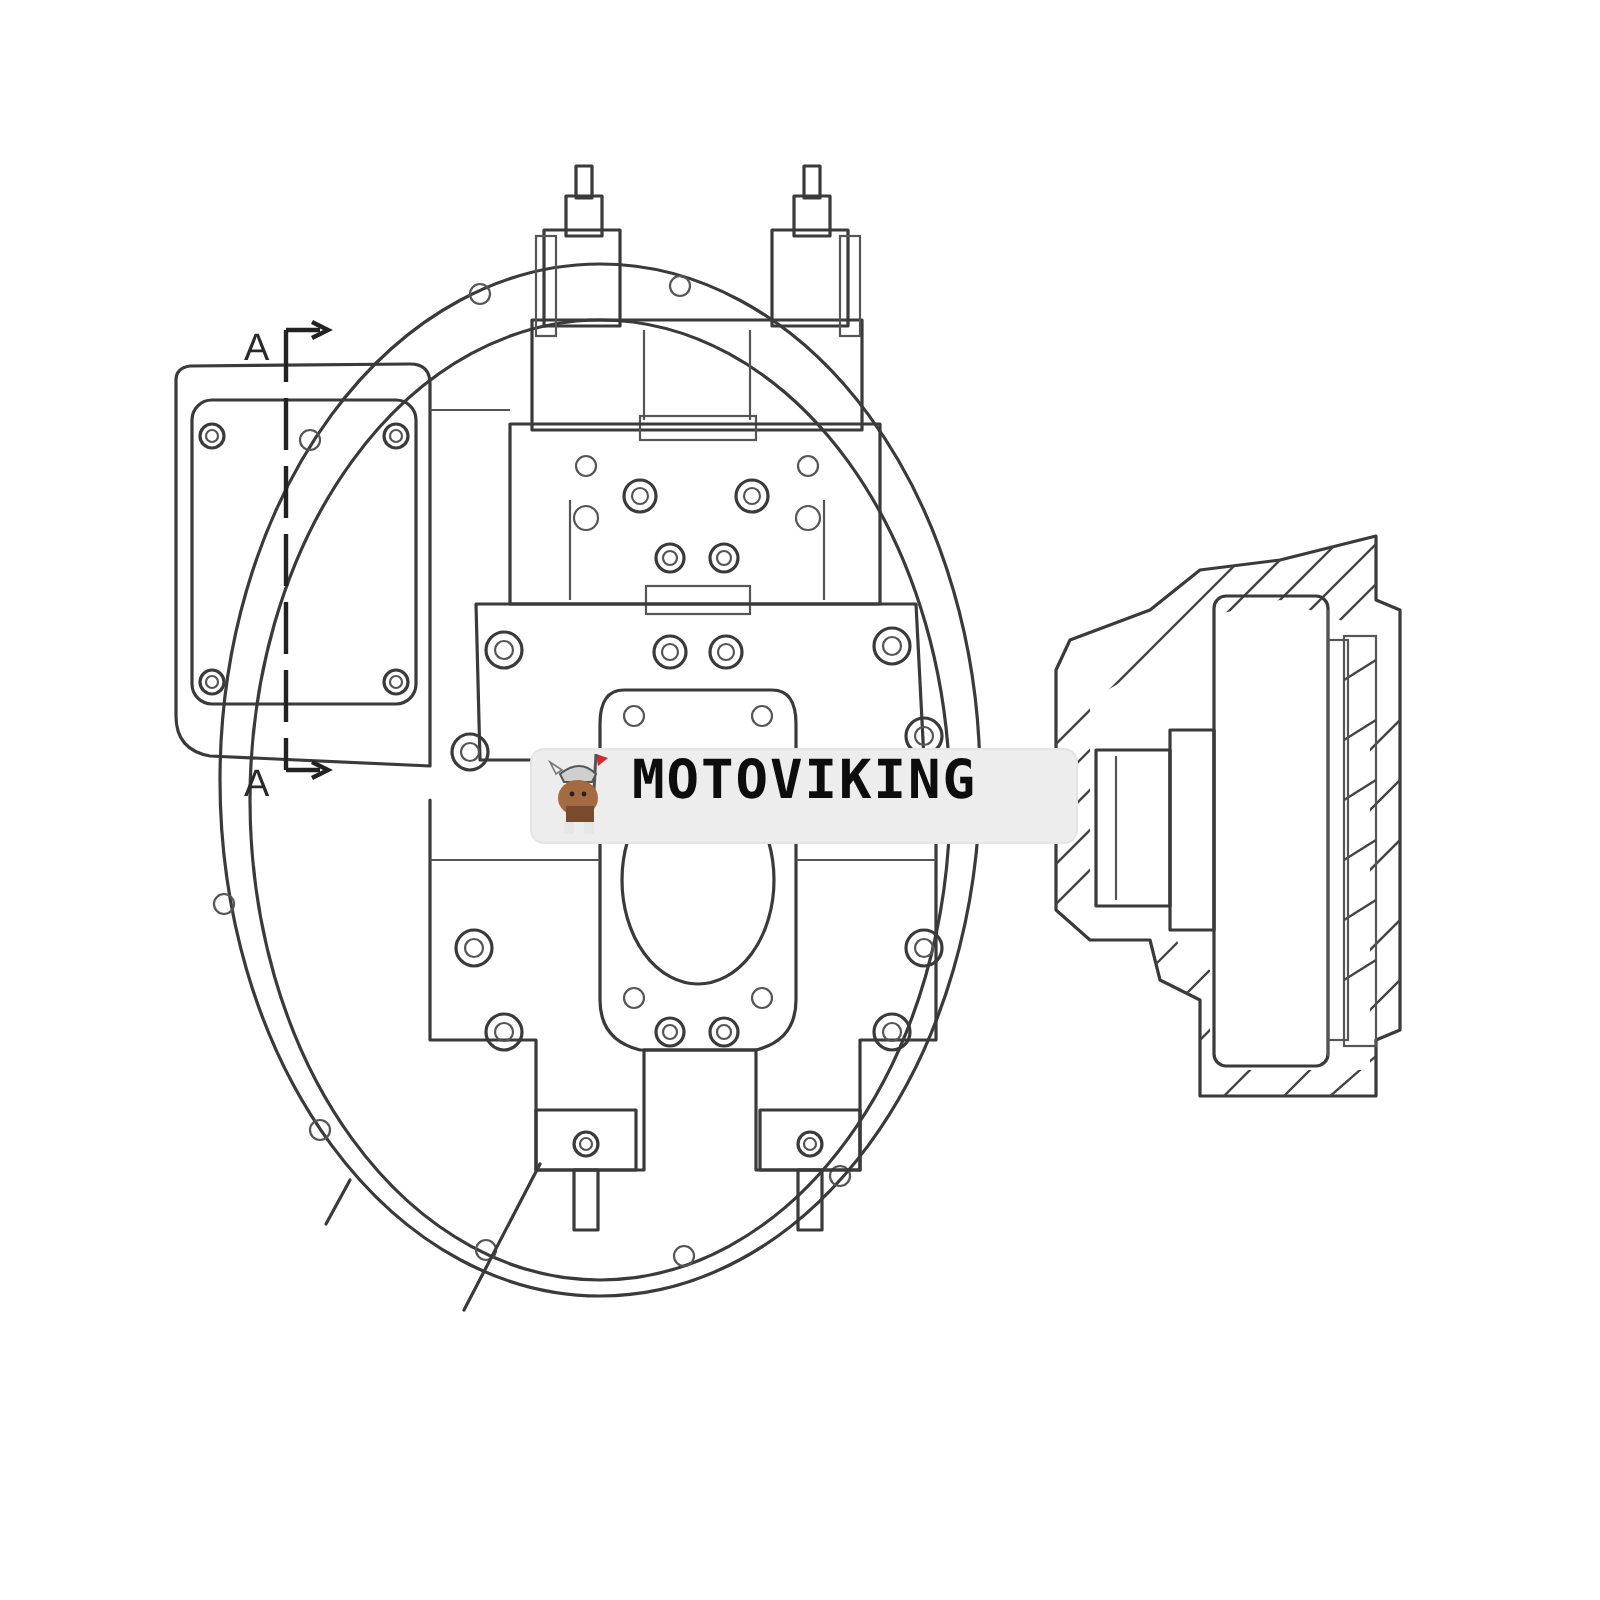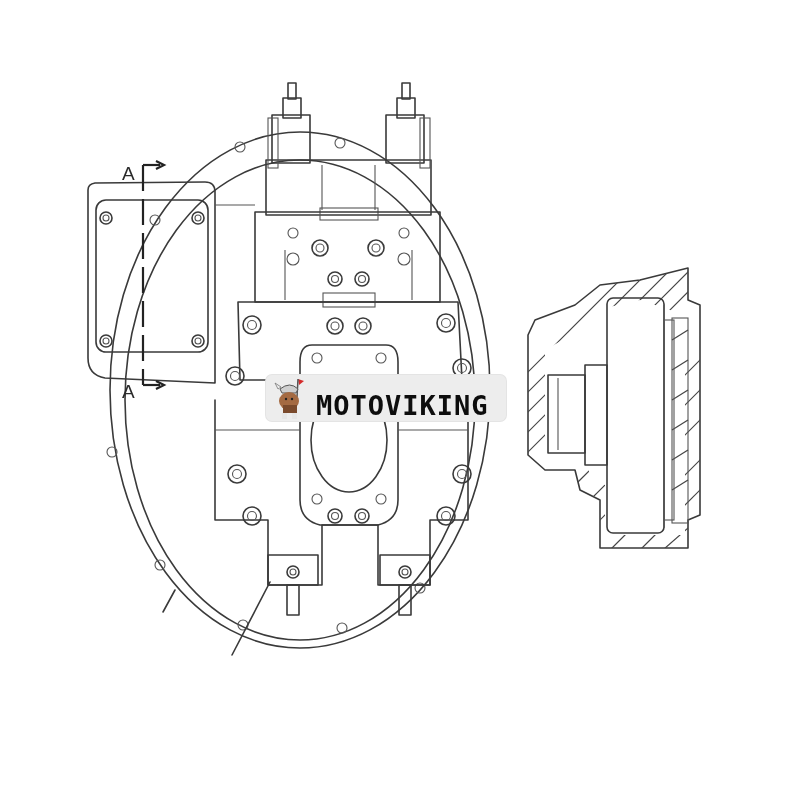--- a/index.html
+++ b/index.html
@@ -4,22 +4,22 @@
 <style>
   html, body { margin: 0; padding: 0; background: #ffffff; }
   body { width: 800px; height: 800px; position: relative; overflow: hidden; font-family: "DejaVu Sans", sans-serif; }
   #drawing { position: absolute; left: 0; top: 0; width: 800px; height: 800px; }
   .ln { fill: none; stroke: #3a3a3a; stroke-width: 1.6; stroke-linejoin: round; stroke-linecap: round; }
   .ln-thin { fill: none; stroke: #555; stroke-width: 1.1; }
   .ln-bold { fill: none; stroke: #222; stroke-width: 2.2; }
   .hatch { stroke: #444; stroke-width: 1.2; }
   .section-label { font-family: "Liberation Sans", sans-serif; font-size: 19px; fill: #2a2a2a; }
   .watermark {
-    position: absolute; left: 266px; top: 375px; width: 240px; height: 46px;
-    background: #ededed; border-radius: 6px; display: flex; align-items: flex-end;
+    position: absolute; left: 266px; top: 375px; width: 272px; height: 46px;
+    background: #ededed; border-radius: 6px; display: flex; align-items: flex-start;
     box-shadow: 0 0 0 1px #e4e4e4;
   }
   .watermark .mascot { width: 38px; height: 44px; margin-left: 6px; }
   .watermark .brand {
     font-family: "DejaVu Sans Mono", monospace; font-weight: bold; font-size: 27px;
     letter-spacing: 1px; color: #0d0d0d; margin-left: 6px;
   }
 </style>
 </head>
 <body>

